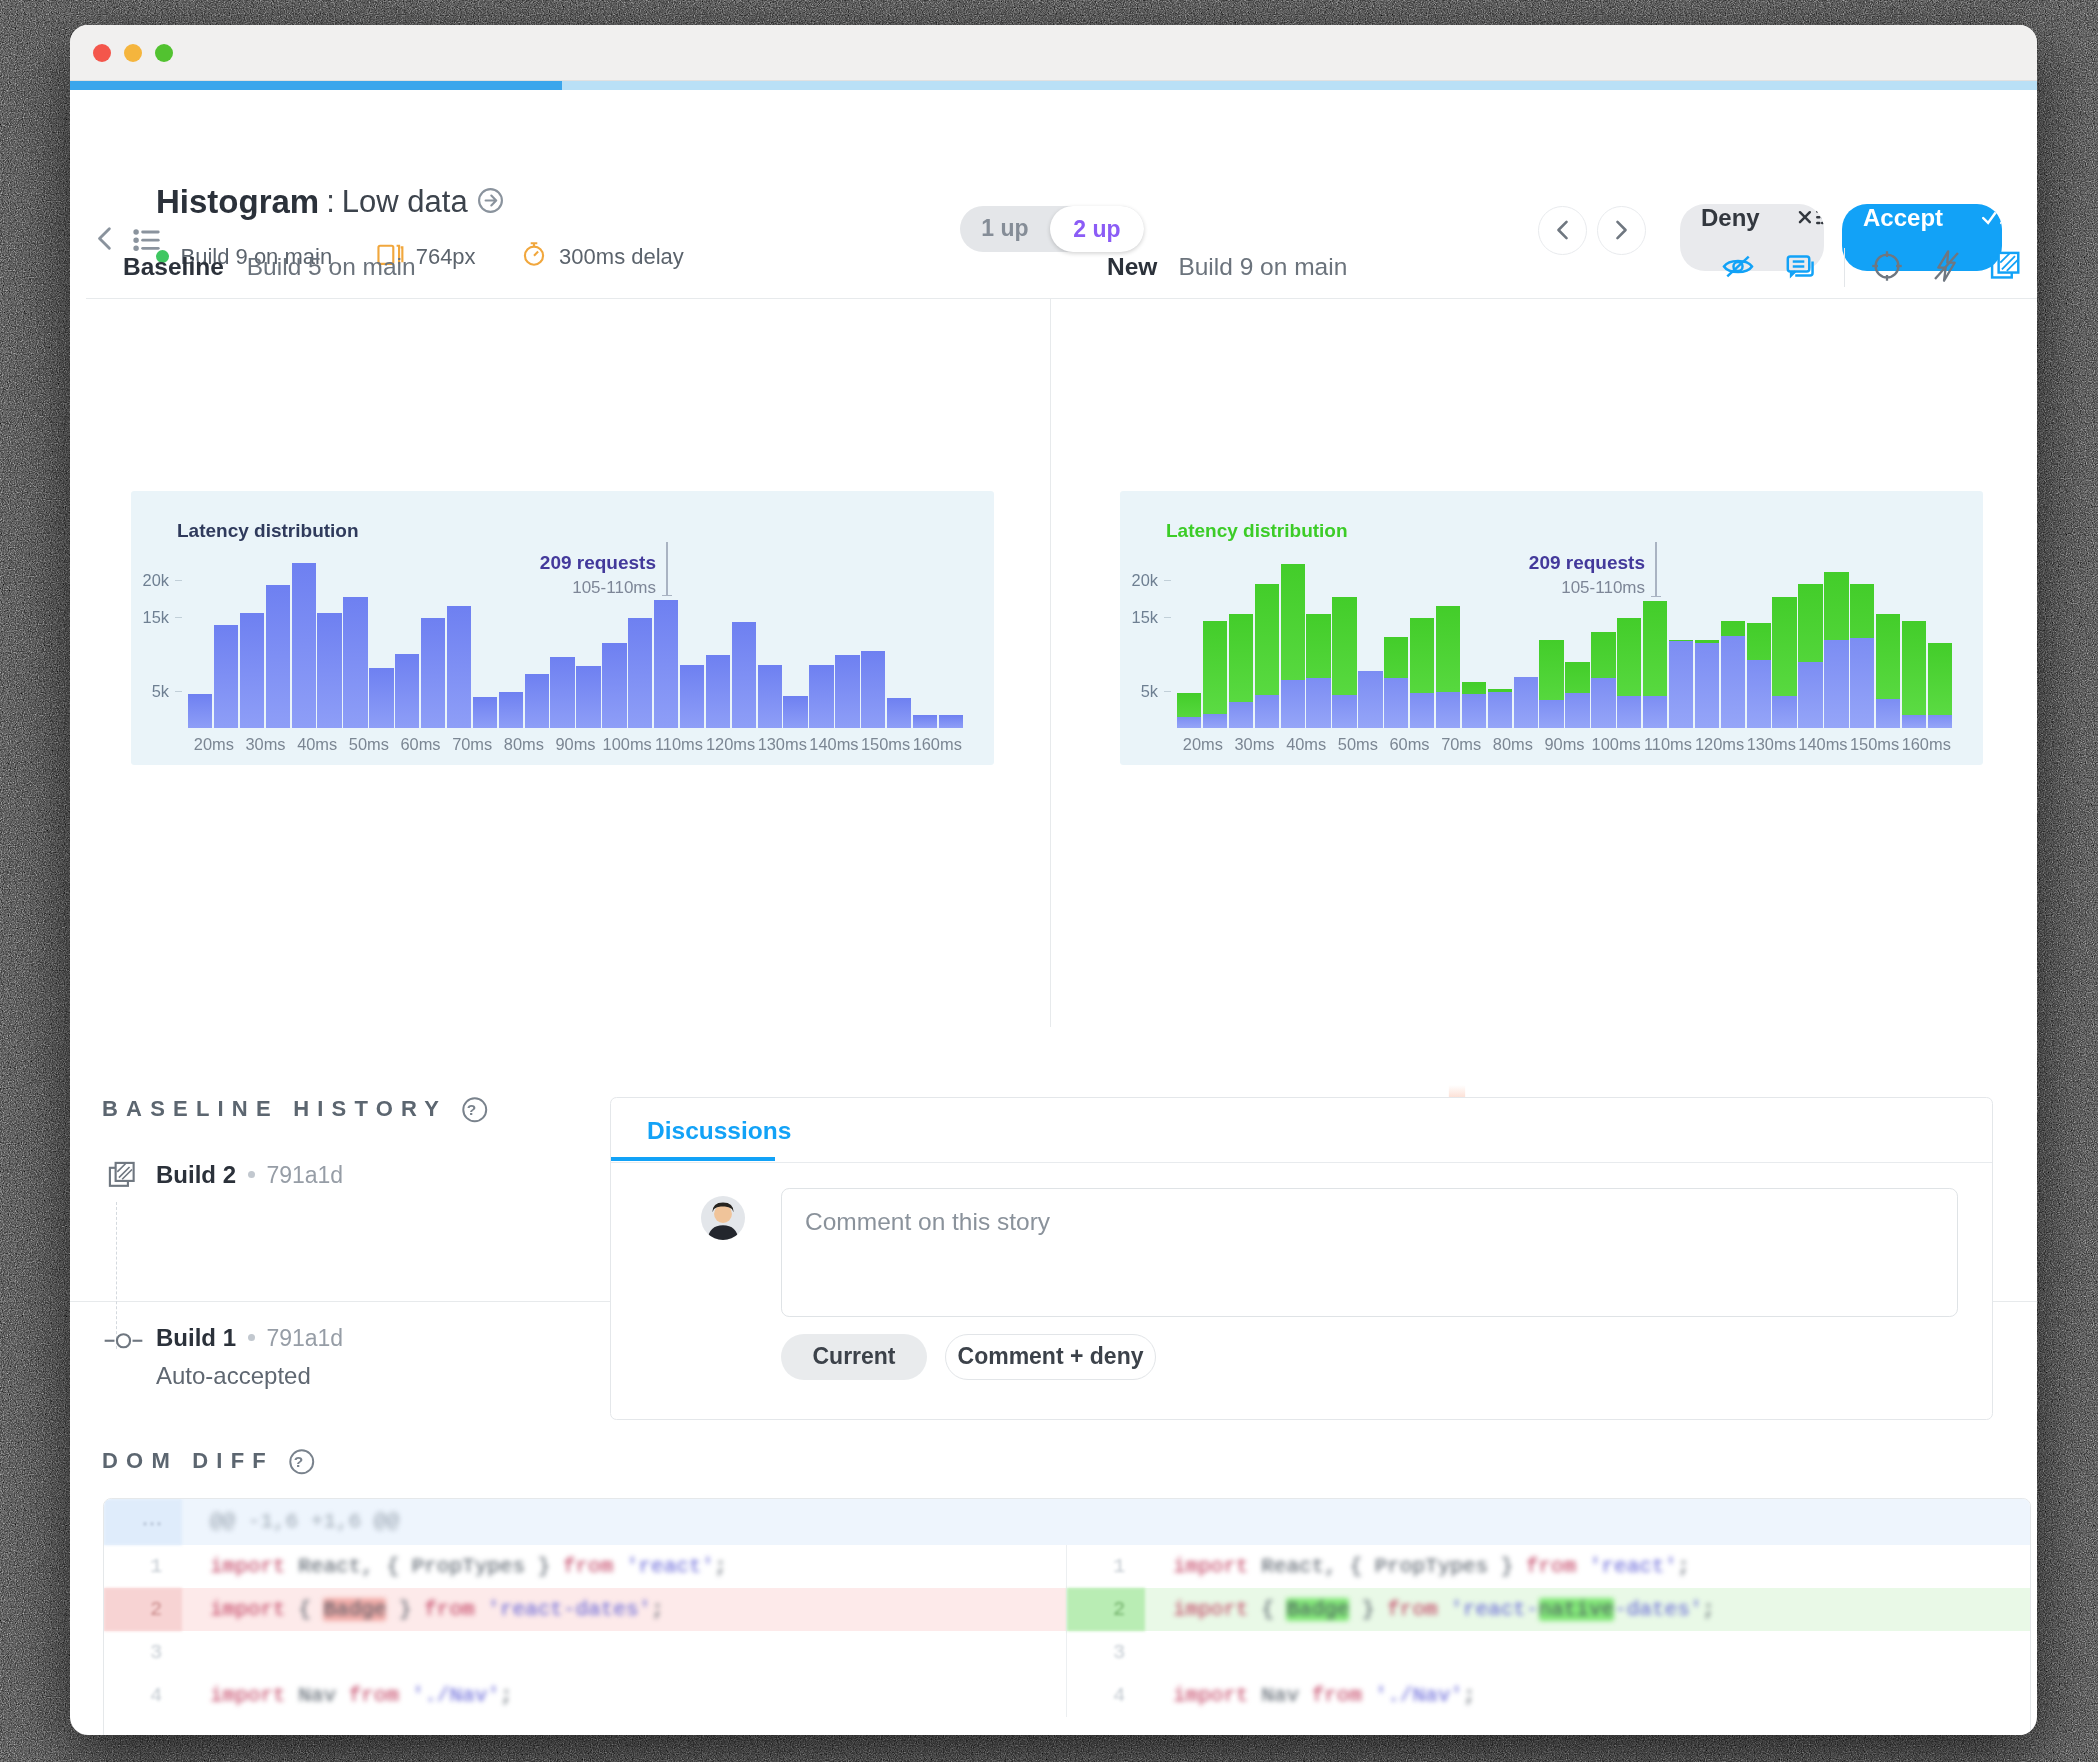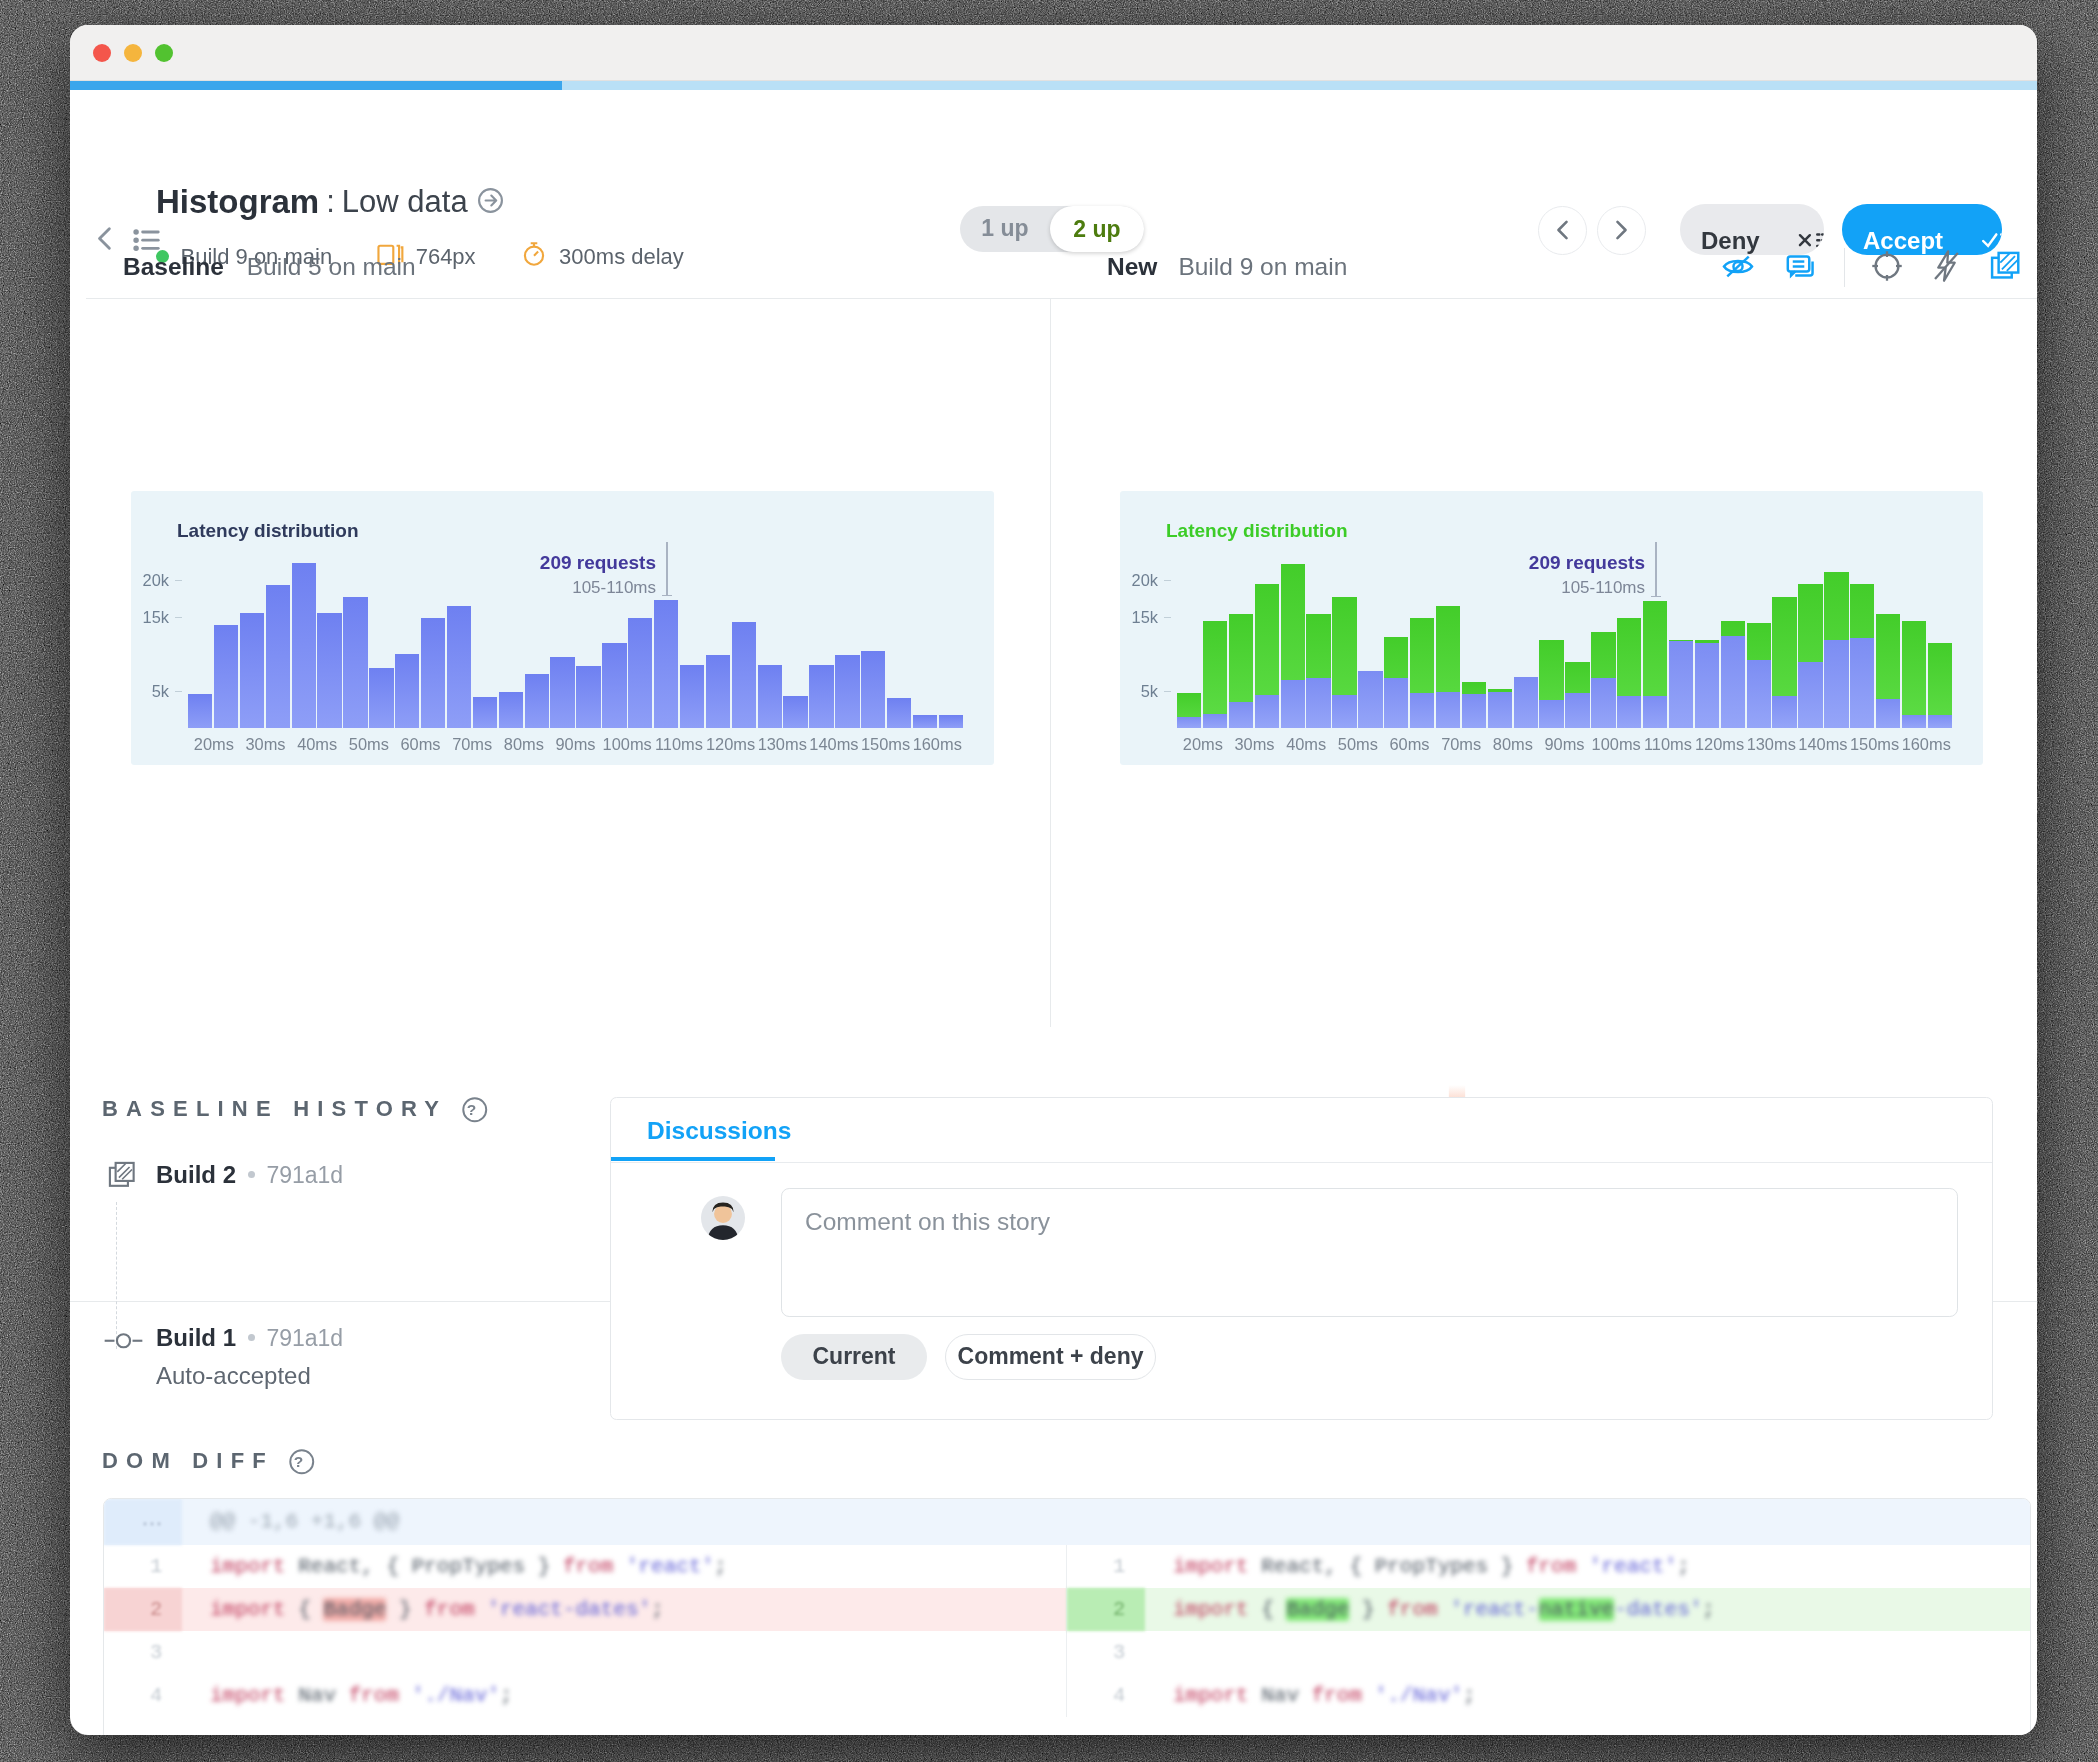--- a/index.html
+++ b/index.html
@@ -25,24 +25,24 @@
   .title-row { position:absolute; left:86px; top:92px; display:flex; align-items:center; gap:7px; }
   .title-main { font-size:33px; font-weight:800; color:#2b313a; }
   .title-sep { font-size:31px; color:#444a52; }
   .title-sub { font-size:31px; color:#3c434c; font-weight:400; }
   .meta-row { position:absolute; left:86px; top:149px; display:flex; align-items:center; gap:11.5px; font-size:22px; color:#5b636c; }
   .meta-gap { width:21px; }
   .dot-green { width:13px; height:13px; border-radius:50%; background:#3fc761; }
 
   .toggle { position:absolute; left:890px; top:115px; width:184px; height:46px; background:#e4e6e9; border-radius:23px; display:flex; align-items:center; }
   .toggle-opt { flex:1; text-align:center; font-size:23px; color:#858d97; font-weight:600; }
-  .toggle-active { height:46px; line-height:46px; background:#fff; border-radius:23px; color:#4d7c0f; font-weight:800; box-shadow:0 1.6px 4.1px rgba(0,0,0,.18); flex:1.05; }
+  .toggle-active { height:46px; line-height:46px; background:#fff; border-radius:23px; color:#8b5cf6; font-weight:800; box-shadow:0 1.6px 4.1px rgba(0,0,0,.18); flex:1.05; }
 
   .navbtn { position:absolute; top:115px; width:49px; height:49px; border-radius:50%; background:#fff; border:1.6px solid #e8eaed; display:flex; align-items:center; justify-content:center; color:#6f7780; }
-  .splitbtn { position:absolute; top:113px; height:51px; border-radius:25px; display:flex; align-items:flex-end; overflow:hidden; }
+  .splitbtn { position:absolute; top:113px; height:67px; border-radius:25px; display:flex; align-items:flex-start; overflow:hidden; }
   .deny { left:1610px; width:144px; background:#e9eaed; color:#33383f; }
   .accept { left:1772px; width:160px; background:#12a2f7; color:#fff; }
   .split-main { padding:0 21px; font-size:24px; font-weight:800; }
   .split-div { width:0.8px; align-self:stretch; }
   .deny .split-div { background:#cfd3d7; }
   .accept .split-div { background:rgba(255,255,255,.45); }
   .split-icon { padding:0 14.7px; display:flex; align-items:center; }
 
   
   .compare-row { position:absolute; left:16px; top:212px; width:100%; height:62px; border-bottom:0.8px solid #e7eaec; }

